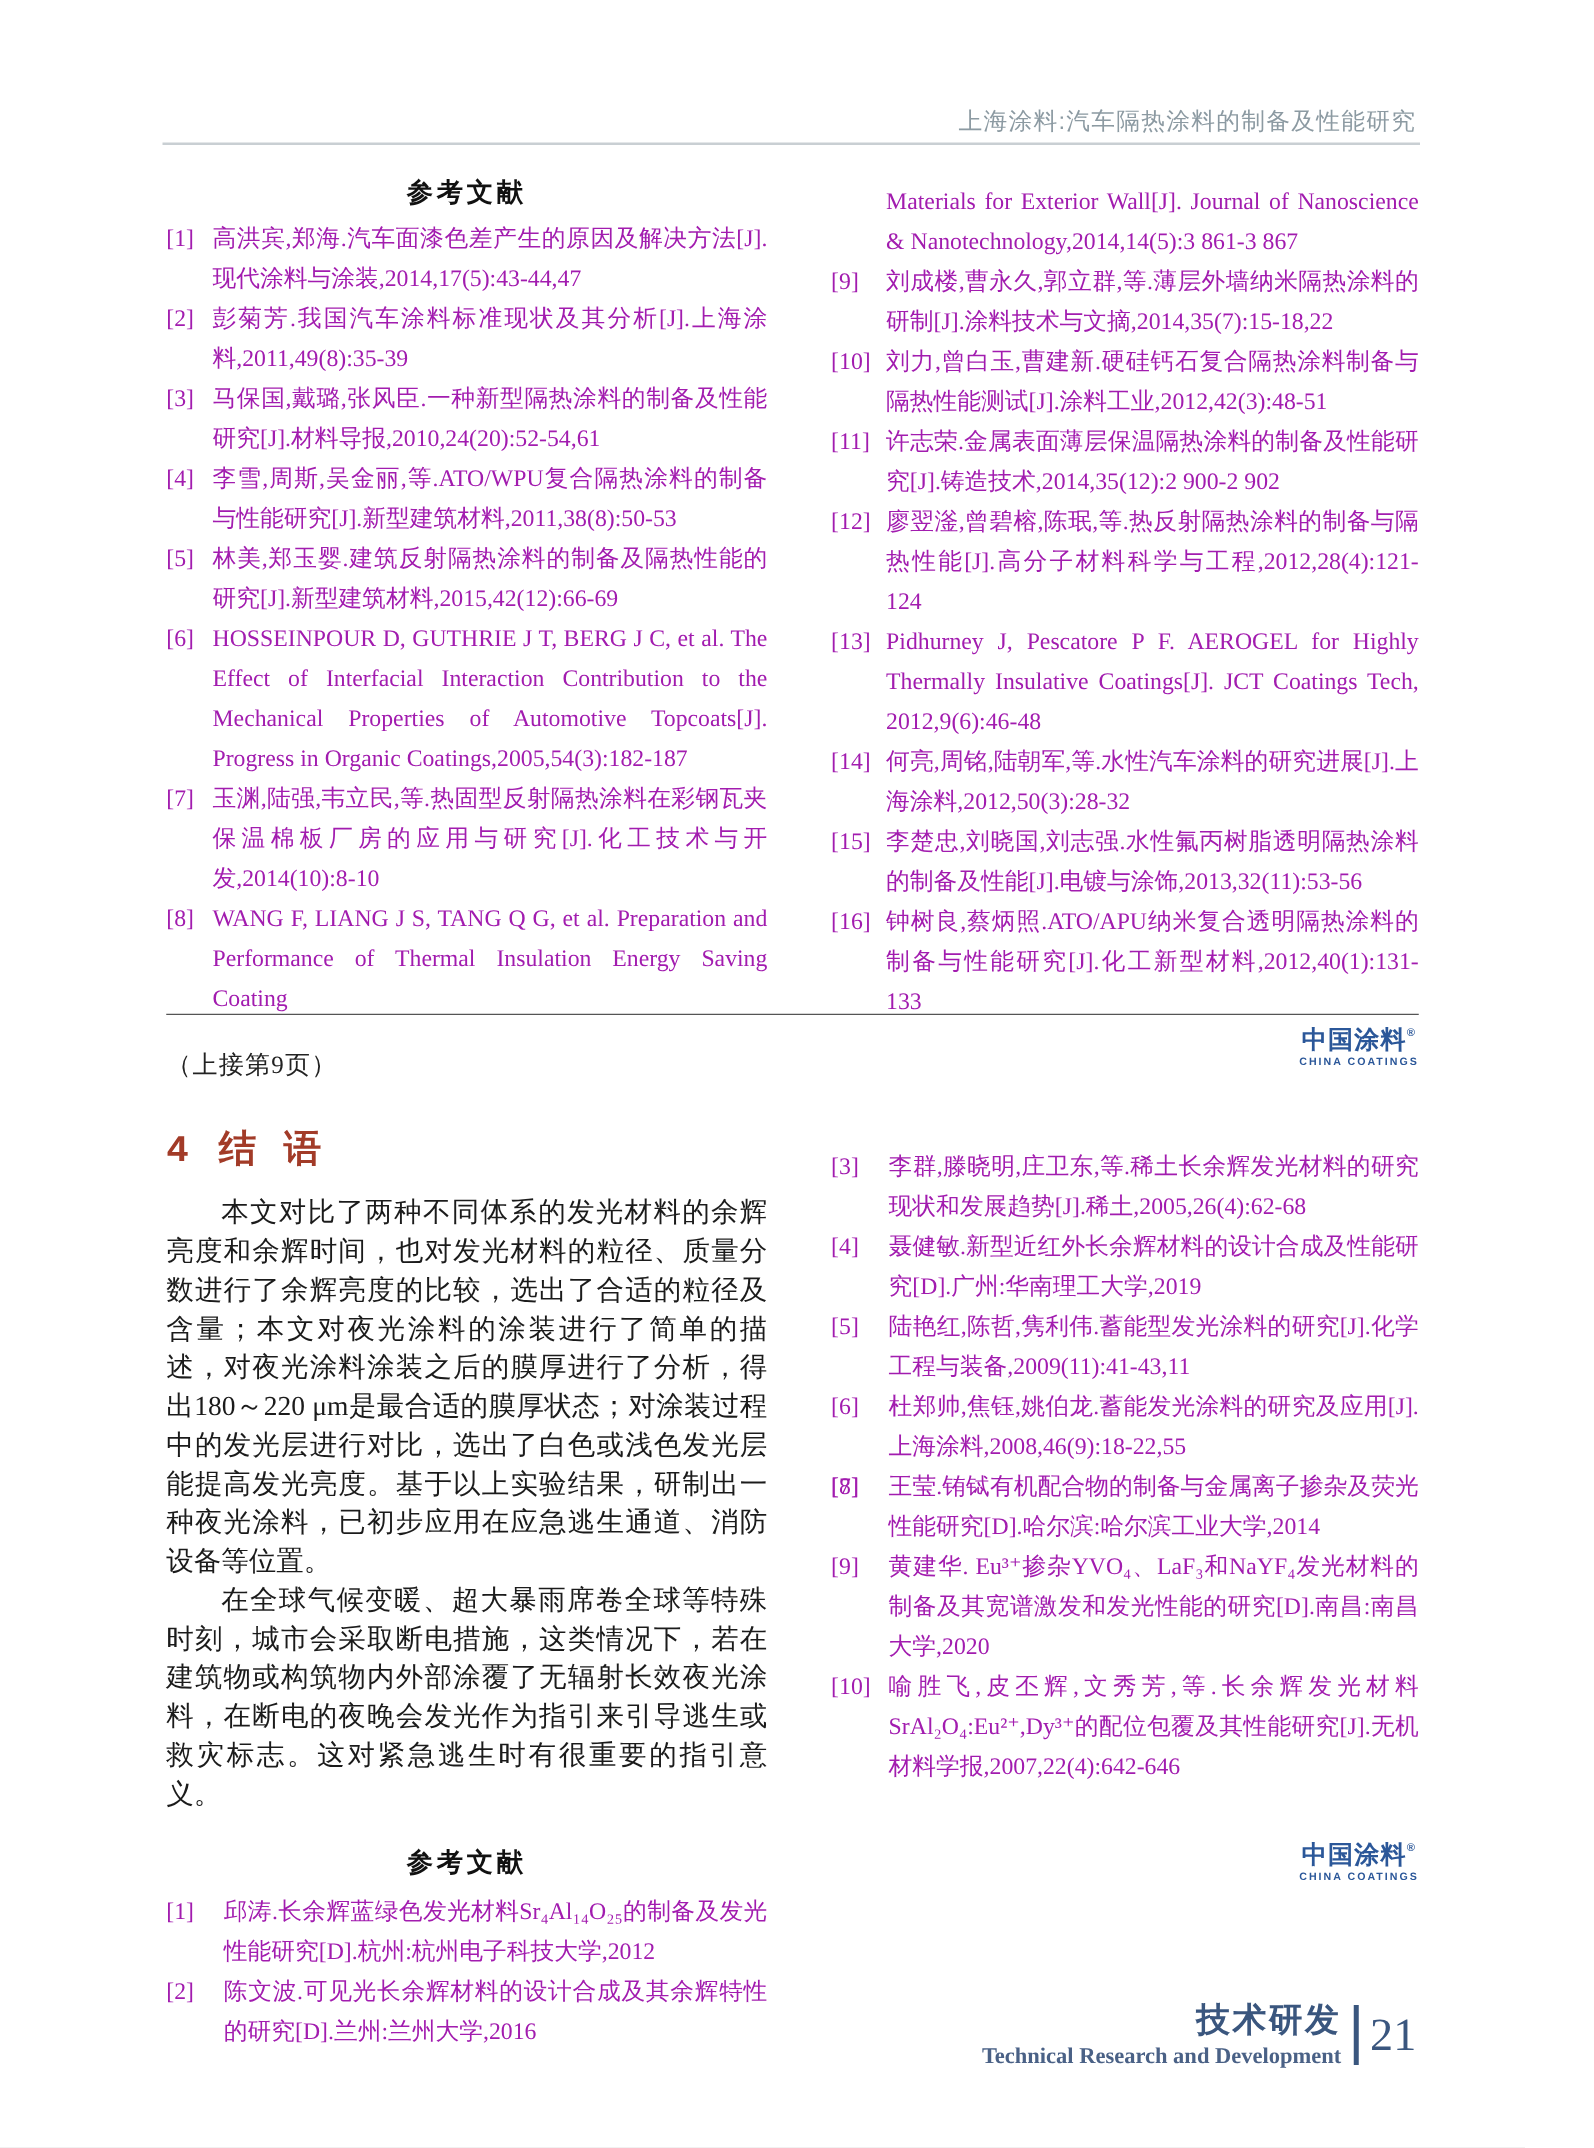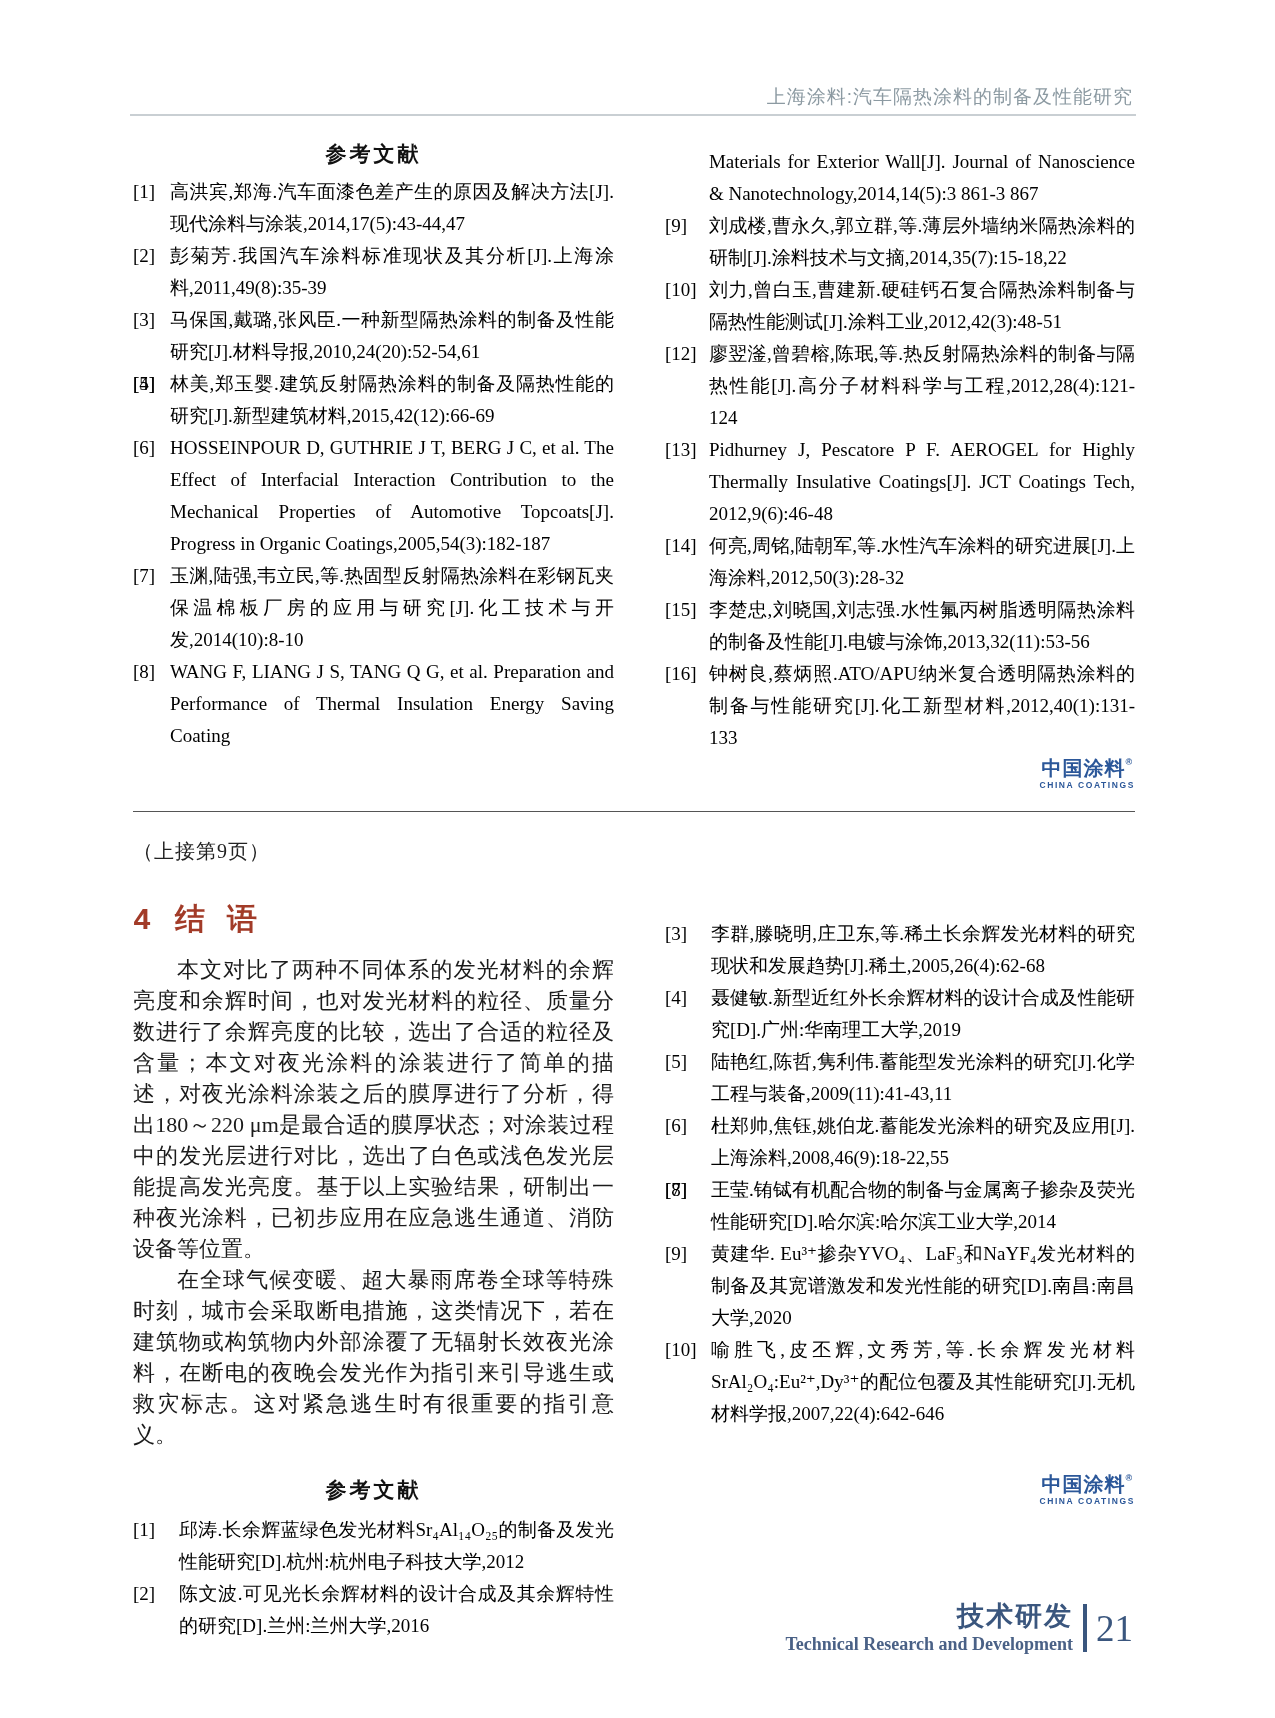--- a/index.html
+++ b/index.html
@@ -10,21 +10,21 @@
         font-size:19px;color:#8c9aa2;letter-spacing:1px;}
   .head-rule{position:absolute;top:114px;left:130px;width:1006px;height:2px;background:#c9cfd3;}
   
   .cols{position:absolute;left:133px;width:1002px;display:flex;gap:51px;}
   .top-section{top:140px;}
   .bottom-section{top:838px;}
   .col-l{width:490px;}
   .col-r{width:479px;}
   .ref-heading{font-family:"Liberation Sans","DejaVu Sans",sans-serif;font-weight:bold;font-size:21px;
         text-align:center;letter-spacing:3px;color:#111;margin:0 0 8px 0;}
-  .ref{position:relative;font-size:19px;line-height:32px;text-align:justify;color:#000000;}
+  .ref{position:relative;font-size:19px;line-height:32px;text-align:justify;color:#a21caf;}
   .ref .rnum{position:absolute;left:0;top:0;}
   .pl37{padding-left:37px;}
   .pl44{padding-left:44px;}
   .pl46{padding-left:46px;}
   .j-last{text-align-last:justify;}
   .col-r.top-r{padding-top:6px;}
   .col-r.bot-r{padding-top:80px;}
   
   .logo-wrap{text-align:right;}
   .lw-top{margin-top:4px;}
@@ -63,30 +63,31 @@
 
   <div class="running-title">上海涂料:汽车隔热涂料的制备及性能研究</div>
   <div class="head-rule"></div>
 
   <div class="cols top-section">
     <div class="col-l">
       <div class="ref-heading">参考文献</div>
       <div class="ref pl37"><span class="rnum">[1]</span><span>高洪宾,郑海.汽车面漆色差产生的原因及解决方法[J].现代涂料与涂装,2014,17(5):43-44,47</span></div>
       <div class="ref pl37"><span class="rnum">[2]</span><span>彭菊芳.我国汽车涂料标准现状及其分析[J].上海涂料,2011,49(8):35-39</span></div>
       <div class="ref pl37"><span class="rnum">[3]</span><span>马保国,戴璐,张风臣.一种新型隔热涂料的制备及性能研究[J].材料导报,2010,24(20):52-54,61</span></div>
-      <div class="ref pl37"><span class="rnum">[4]</span></div>
+      <div class="ref pl37"><span class="rnum">[4]</span><span>李雪,周斯,吴金丽,等.ATO/WPU复合隔热涂料的制备与性能研究[J].新型建筑材料,2011,38(8):50-53</span></div>
       <div class="ref pl37"><span class="rnum">[5]</span><span>林美,郑玉婴.建筑反射隔热涂料的制备及隔热性能的研究[J].新型建筑材料,2015,42(12):66-69</span></div>
       <div class="ref pl37"><span class="rnum">[6]</span><span>HOSSEINPOUR D, GUTHRIE J T, BERG J C, et al. The Effect of Interfacial Interaction Contribution to the Mechanical Properties of Automotive Topcoats[J]. Progress in Organic Coatings,2005,54(3):182-187</span></div>
       <div class="ref pl37"><span class="rnum">[7]</span><span>玉渊,陆强,韦立民,等.热固型反射隔热涂料在彩钢瓦夹保温棉板厂房的应用与研究[J].化工技术与开发,2014(10):8-10</span></div>
       <div class="ref pl37 j-last"><span class="rnum">[8]</span><span>WANG F, LIANG J S, TANG Q G, et al. Preparation and Performance of Thermal Insulation Energy Saving Coating</span></div>
     </div>
     <div class="col-r top-r">
       <div class="ref pl44"><span>Materials for Exterior Wall[J]. Journal of Nanoscience &amp; Nanotechnology,2014,14(5):3 861-3 867</span></div>
       <div class="ref pl44"><span class="rnum">[9]</span><span>刘成楼,曹永久,郭立群,等.薄层外墙纳米隔热涂料的研制[J].涂料技术与文摘,2014,35(7):15-18,22</span></div>
       <div class="ref pl44"><span class="rnum">[10]</span><span>刘力,曾白玉,曹建新.硬硅钙石复合隔热涂料制备与隔热性能测试[J].涂料工业,2012,42(3):48-51</span></div>
+      <div class="ref pl44"><span class="rnum">[11]</span><span>许志荣.金属表面薄层保温隔热涂料的制备及性能研究[J].铸造技术,2014,35(12):2 900-2 902</span></div>
       <div class="ref pl44"><span class="rnum">[12]</span><span>廖翌滏,曾碧榕,陈珉,等.热反射隔热涂料的制备与隔热性能[J].高分子材料科学与工程,2012,28(4):121-124</span></div>
       <div class="ref pl44"><span class="rnum">[13]</span><span>Pidhurney J, Pescatore P F. AEROGEL for Highly Thermally Insulative Coatings[J]. JCT Coatings Tech, 2012,9(6):46-48</span></div>
       <div class="ref pl44"><span class="rnum">[14]</span><span>何亮,周铭,陆朝军,等.水性汽车涂料的研究进展[J].上海涂料,2012,50(3):28-32</span></div>
       <div class="ref pl44"><span class="rnum">[15]</span><span>李楚忠,刘晓国,刘志强.水性氟丙树脂透明隔热涂料的制备及性能[J].电镀与涂饰,2013,32(11):53-56</span></div>
       <div class="ref pl44"><span class="rnum">[16]</span><span>钟树良,蔡炳照.ATO/APU纳米复合透明隔热涂料的制备与性能研究[J].化工新型材料,2012,40(1):131-133</span></div>
       <div class="logo-wrap lw-top">
         <div class="logo">
           <div class="logo-cn"><span>中国涂料</span><span class="logo-mark">®</span></div>
           <div class="logo-en">CHINA COATINGS</div>
         </div>

